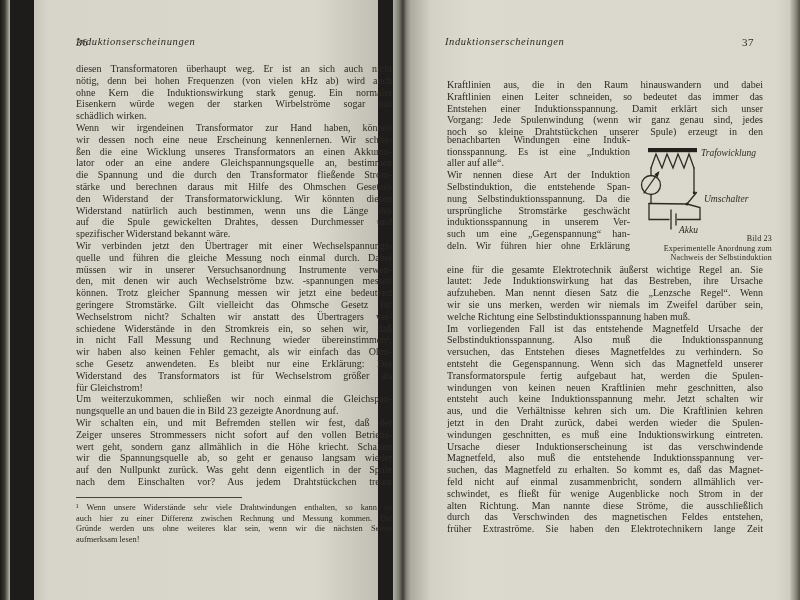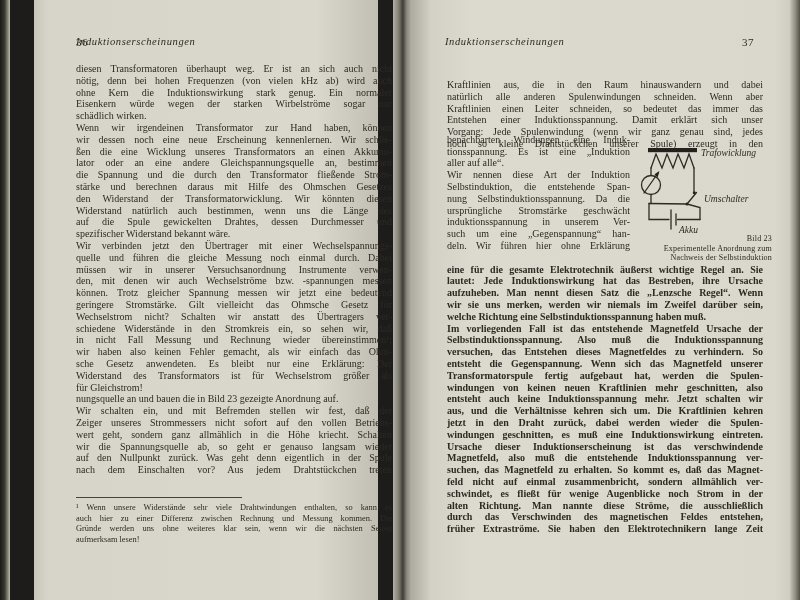--- a/index.html
+++ b/index.html
@@ -32,21 +32,21 @@
     text-align:justify;text-align-last:justify;
     white-space:normal;
   }
   .textcol .line.end{text-align-last:left;}
   .pl-body{left:42px;top:63px;width:316px;}
   .fn-rule{position:absolute;left:42px;top:497px;width:166px;height:1px;background:#454339;}
   .pl-foot{left:42px;top:503px;width:316px;font-size:8.4px;}
   .pl-foot .line{height:10.6px;line-height:10.6px;}
   .pr-top{left:35px;top:63px;width:316px;margin-top:16px;}
   .pr-narrow{left:35px;top:133.8px;width:183px;}
-  .pr-bottom{left:35px;top:263.6px;width:316px;font-weight:bold;}
+  .pr-bottom{left:35px;top:263.6px;width:316px;}
   .figure{position:absolute;left:222px;top:143px;width:160px;height:92px;}
   .figure svg{display:block;}
   .fig-label{font-style:italic;font-size:9.5px;fill:var(--ink,#2c2a22);font-family:"Liberation Serif",serif;}
   .fig-caption{position:absolute;left:212px;top:234px;width:148px;text-align:right;
     font-size:8px;font-weight:400;line-height:9.6px;letter-spacing:.2px;}
   .wire{stroke:var(--ink,#2c2a22);stroke-width:1.3;fill:none;stroke-linecap:round;}
 </style>
 </head>
 <body>
 
@@ -78,20 +78,21 @@
         <div class="line">den, mit denen wir auch Wechselströme bzw. -spannungen messen</div>
         <div class="line">können. Trotz gleicher Spannung messen wir jetzt eine bedeutend</div>
         <div class="line">geringere Stromstärke. Gilt vielleicht das Ohmsche Gesetz für</div>
         <div class="line">Wechselstrom nicht? Schalten wir anstatt des Übertragers ver-</div>
         <div class="line">schiedene Widerstände in den Stromkreis ein, so sehen wir, daß</div>
         <div class="line">in nicht Fall Messung und Rechnung wieder übereinstimmen¹;</div>
         <div class="line">wir haben also keinen Fehler gemacht, als wir einfach das Ohm-</div>
         <div class="line">sche Gesetz anwendeten. Es bleibt nur eine Erklärung: Der</div>
         <div class="line">Widerstand des Transformators ist für Wechselstrom größer als</div>
         <div class="line end">für Gleichstrom!</div>
+        <div class="line">Um weiterzukommen, schließen wir noch einmal die Gleichspan-</div>
         <div class="line end">nungsquelle an und bauen die in Bild 23 gezeigte Anordnung auf.</div>
         <div class="line">Wir schalten ein, und mit Befremden stellen wir fest, daß der</div>
         <div class="line">Zeiger unseres Strommessers nicht sofort auf den vollen Betriebs-</div>
         <div class="line">wert geht, sondern ganz allmählich in die Höhe kriecht. Schalten</div>
         <div class="line">wir die Spannungsquelle ab, so geht er genauso langsam wieder</div>
         <div class="line">auf den Nullpunkt zurück. Was geht denn eigentlich in der Spule</div>
         <div class="line">nach dem Einschalten vor? Aus jedem Drahtstückchen treten</div>
       </div>
     <div class="fn-rule"></div>
     <div class="textcol pl-foot">
@@ -102,21 +103,20 @@
       </div>
   </div>
 
   <div class="gutter"></div>
 
   <div class="page page-right">
     <div class="runhead pr-head">Induktionserscheinungen</div>
     <div class="pagenum pr-num">37</div>
     <div class="textcol pr-top">
         <div class="line">Kraftlinien aus, die in den Raum hinauswandern und dabei</div>
-        <div class="line">natürlich alle anderen Spulenwindungen schneiden. Wenn aber</div>
         <div class="line">Kraftlinien einen Leiter schneiden, so bedeutet das immer das</div>
         <div class="line">Entstehen einer Induktionsspannung. Damit erklärt sich unser</div>
         <div class="line">Vorgang: Jede Spulenwindung (wenn wir ganz genau sind, jedes</div>
         <div class="line">noch so kleine Drahtstückchen unserer Spule) erzeugt in den</div>
       </div>
     <div class="textcol pr-narrow">
         <div class="line">benachbarten Windungen eine Induk-</div>
         <div class="line">tionsspannung. Es ist eine „Induktion</div>
         <div class="line end">aller auf alle“.</div>
         <div class="line">Wir nennen diese Art der Induktion</div>

